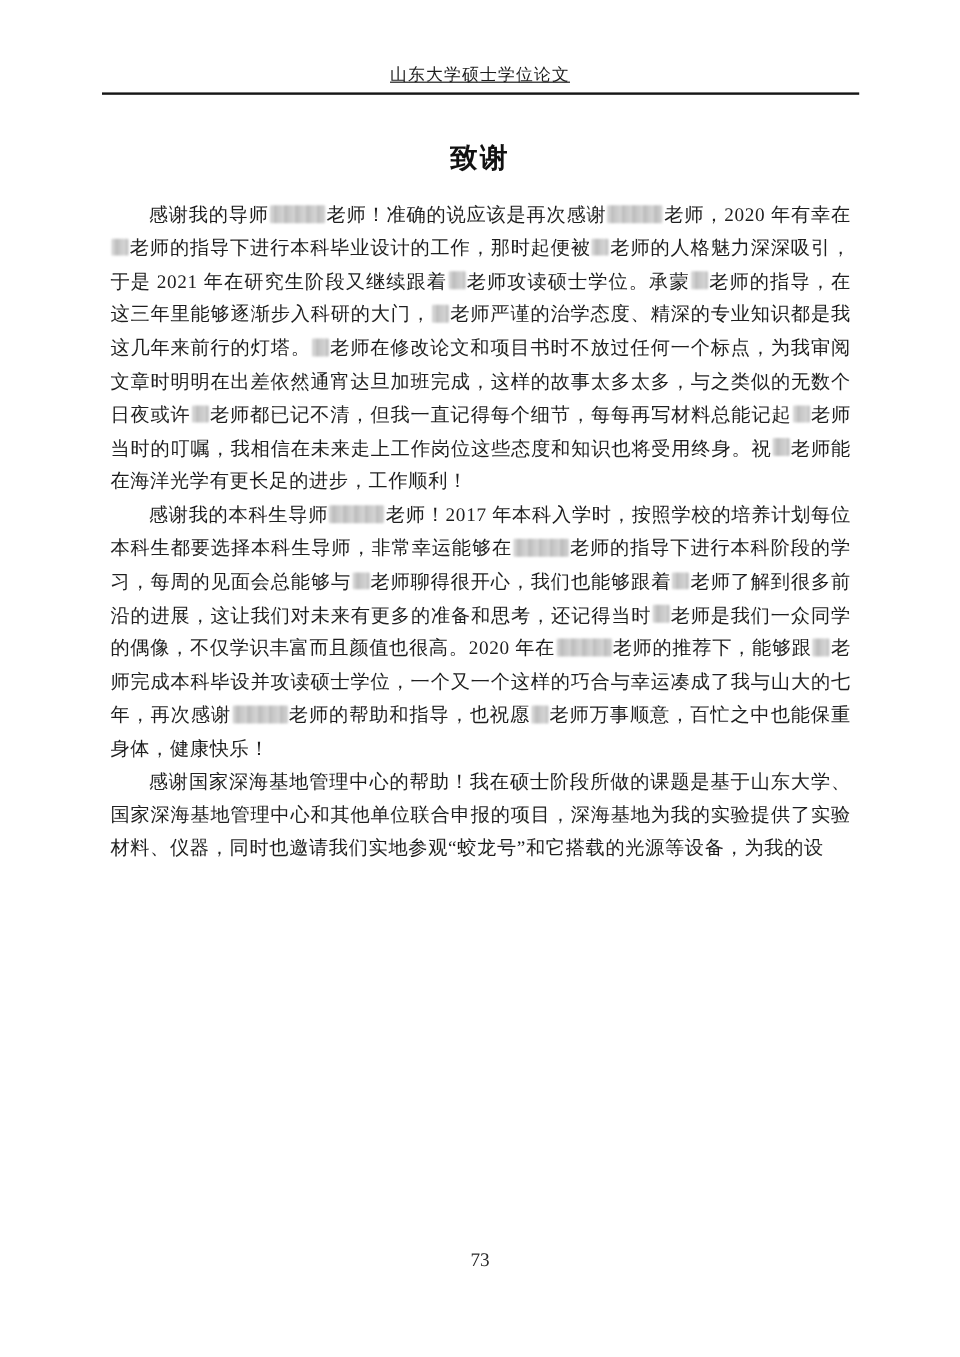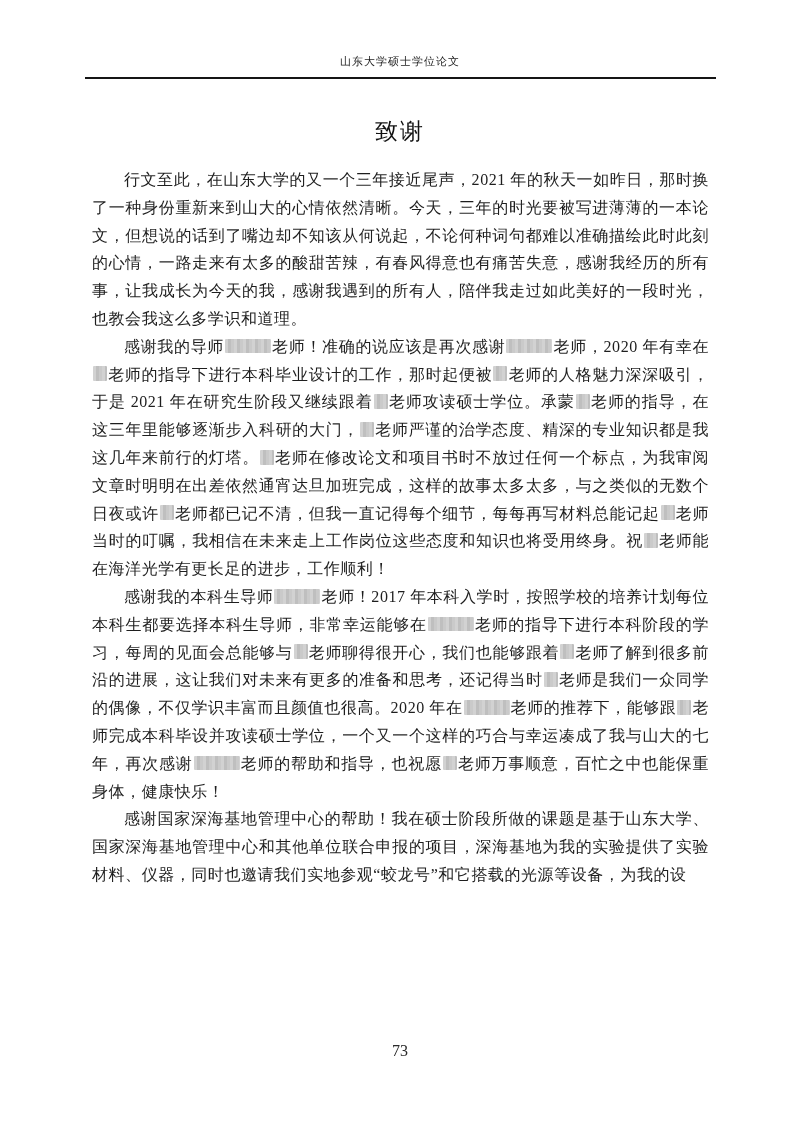--- a/index.html
+++ b/index.html
@@ -16,40 +16,41 @@
     background: #ffffff;
     color: #1c1c1c;
     overflow: hidden;
   }
   .header-text {
     position: absolute;
     top: 54px;
     left: 0;
     width: 100%;
     text-align: center;
-    font-size: 11px;
+    font-size: 14px;
     letter-spacing: 1px;
     color: #1c1c1c;
+    text-decoration: underline;
   }
   .header-rule {
     position: absolute;
     top: 77px;
     left: 85px;
     width: 631px;
     height: 2px;
     background: #151515;
   }
   .doc-title {
     position: absolute;
     top: 116px;
     left: 0;
     width: 100%;
     text-align: center;
     font-size: 23px;
-    font-weight: normal;
+    font-weight: bold;
     letter-spacing: 2px;
     color: #111;
   }
   .body-text {
     position: absolute;
     top: 166px;
     left: 92px;
     width: 617px;
     font-size: 16px;
     line-height: 27.8px;
@@ -83,19 +84,18 @@
   }
 </style>
 </head>
 <body>
 
 <div class="page">
   <div class="header-text">山东大学硕士学位论文</div>
   <div class="header-rule"></div>
   <div class="doc-title">致谢</div>
   <div class="body-text">
-      <p class="para">行文至此，在山东大学的又一个三年接近尾声，2021 年的秋天一如昨日，那时换了一种身份重新来到山大的心情依然清晰。今天，三年的时光要被写进薄薄的一本论文，但想说的话到了嘴边却不知该从何说起，不论何种词句都难以准确描绘此时此刻的心情，一路走来有太多的酸甜苦辣，有春风得意也有痛苦失意，感谢我经历的所有事，让我成长为今天的我，感谢我遇到的所有人，陪伴我走过如此美好的一段时光，也教会我这么多学识和道理。</p>
       <p class="para">感谢我的导师<span class="redact r3"></span>老师！准确的说应该是再次感谢<span class="redact r3"></span>老师，2020 年有幸在<span class="redact r1"></span>老师的指导下进行本科毕业设计的工作，那时起便被<span class="redact r1"></span>老师的人格魅力深深吸引，于是 2021 年在研究生阶段又继续跟着<span class="redact r1"></span>老师攻读硕士学位。承蒙<span class="redact r1"></span>老师的指导，在这三年里能够逐渐步入科研的大门，<span class="redact r1"></span>老师严谨的治学态度、精深的专业知识都是我这几年来前行的灯塔。<span class="redact r1"></span>老师在修改论文和项目书时不放过任何一个标点，为我审阅文章时明明在出差依然通宵达旦加班完成，这样的故事太多太多，与之类似的无数个日夜或许<span class="redact r1"></span>老师都已记不清，但我一直记得每个细节，每每再写材料总能记起<span class="redact r1"></span>老师当时的叮嘱，我相信在未来走上工作岗位这些态度和知识也将受用终身。祝<span class="redact r1"></span>老师能在海洋光学有更长足的进步，工作顺利！</p>
       <p class="para">感谢我的本科生导师<span class="redact r3"></span>老师！2017 年本科入学时，按照学校的培养计划每位本科生都要选择本科生导师，非常幸运能够在<span class="redact r3"></span>老师的指导下进行本科阶段的学习，每周的见面会总能够与<span class="redact r1"></span>老师聊得很开心，我们也能够跟着<span class="redact r1"></span>老师了解到很多前沿的进展，这让我们对未来有更多的准备和思考，还记得当时<span class="redact r1"></span>老师是我们一众同学的偶像，不仅学识丰富而且颜值也很高。2020 年在<span class="redact r3"></span>老师的推荐下，能够跟<span class="redact r1"></span>老师完成本科毕设并攻读硕士学位，一个又一个这样的巧合与幸运凑成了我与山大的七年，再次感谢<span class="redact r3"></span>老师的帮助和指导，也祝愿<span class="redact r1"></span>老师万事顺意，百忙之中也能保重身体，健康快乐！</p>
       <p class="para">感谢国家深海基地管理中心的帮助！我在硕士阶段所做的课题是基于山东大学、国家深海基地管理中心和其他单位联合申报的项目，深海基地为我的实验提供了实验材料、仪器，同时也邀请我们实地参观“蛟龙号”和它搭载的光源等设备，为我的设</p>
     </div>
   <div class="footer-pagenum">73</div>
 </div>
 
 </body></html>

